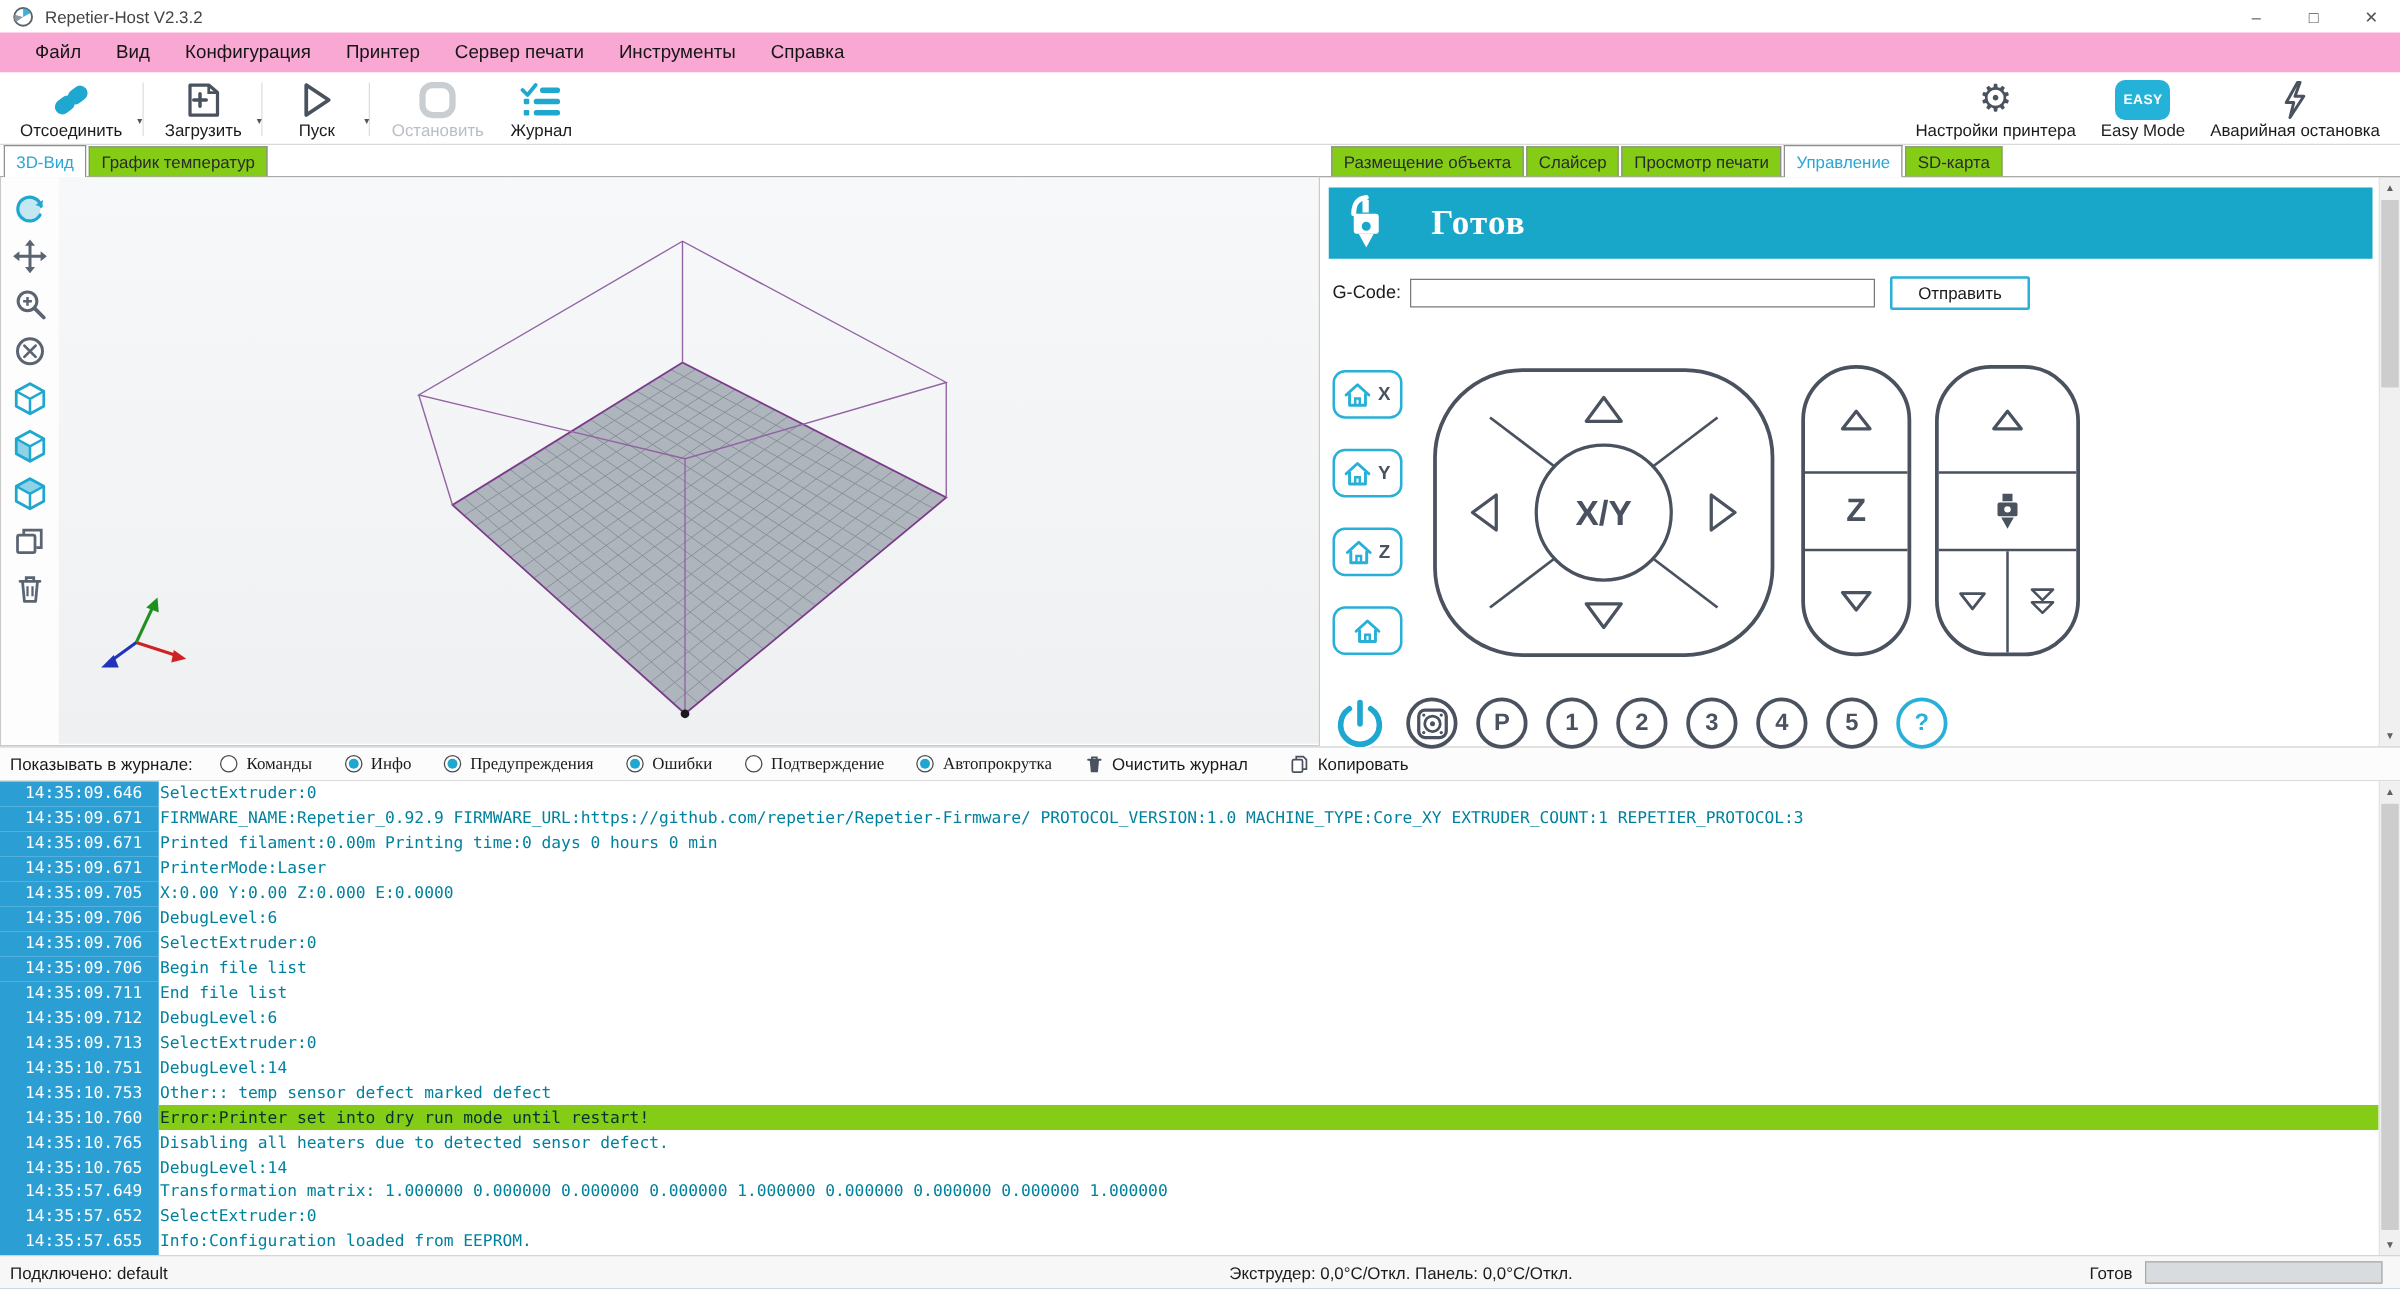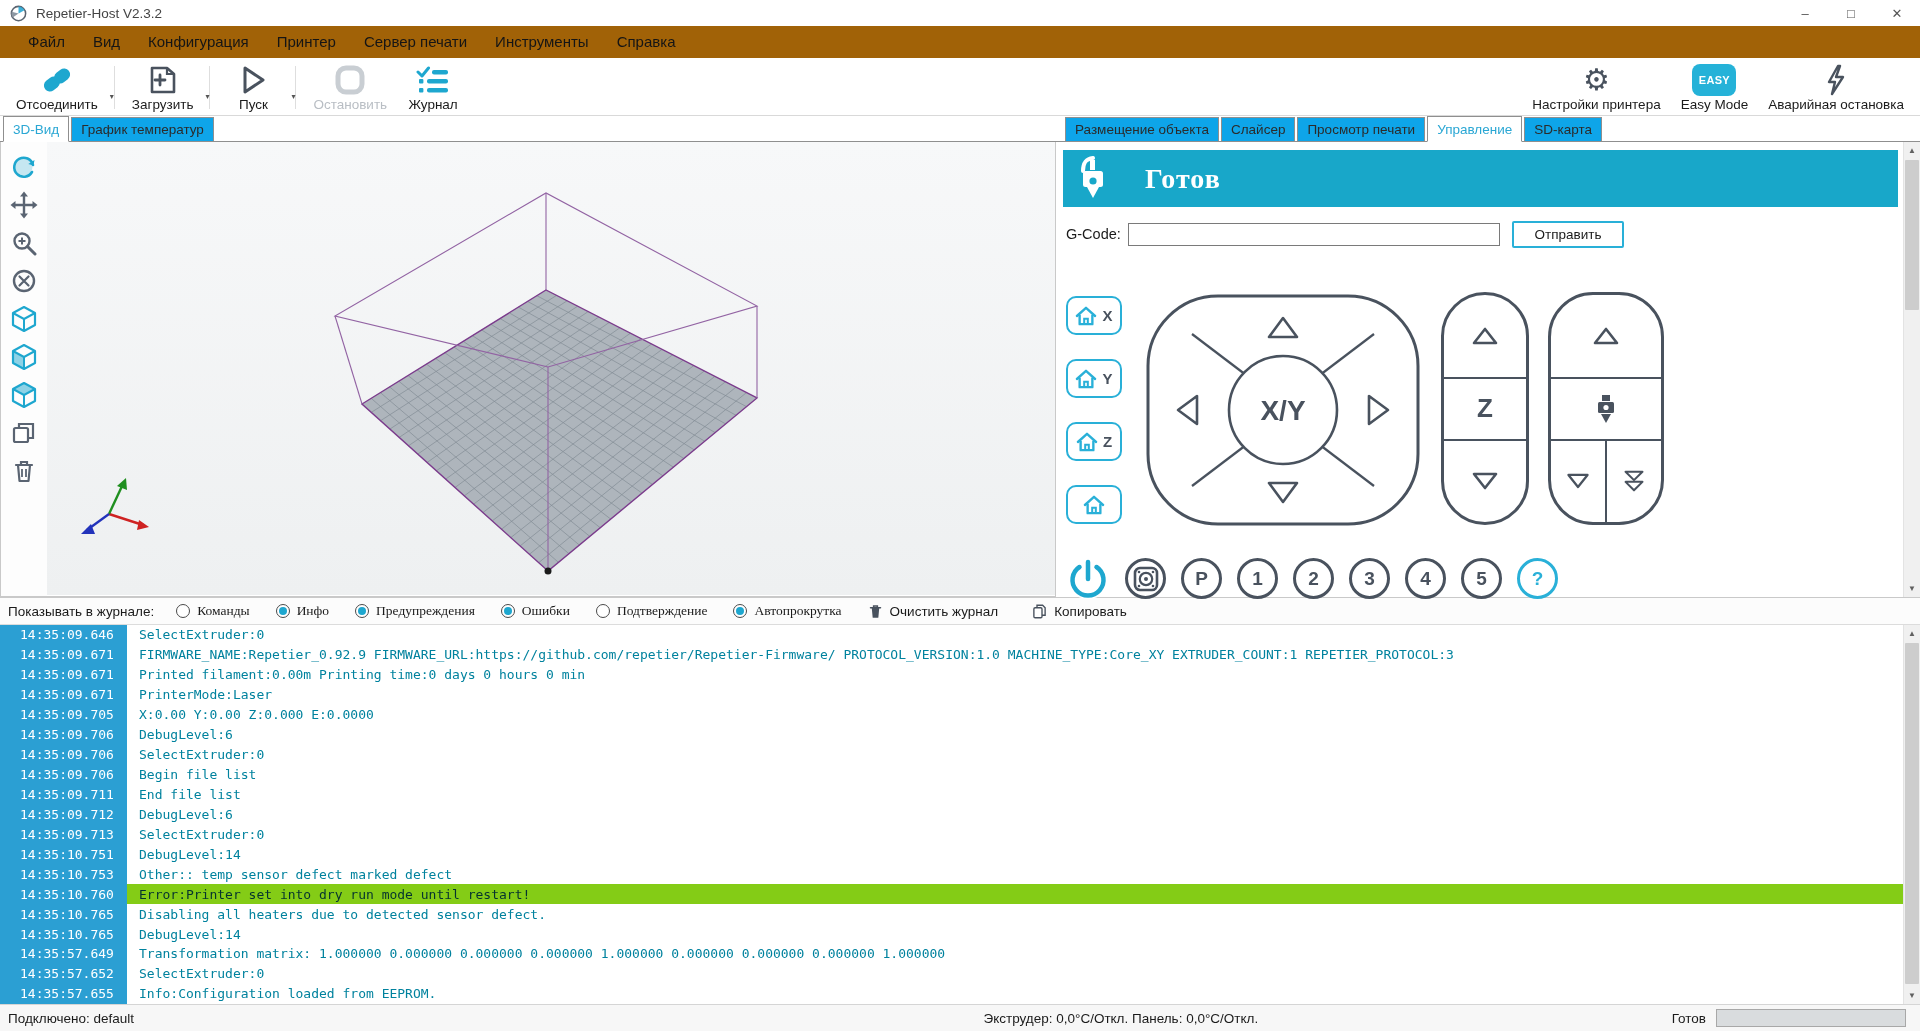--- a/index.html
+++ b/index.html
@@ -10,21 +10,21 @@
 
   
   .titlebar { height:26px; display:flex; align-items:center; padding-left:10px; background:#fff; }
   .app-logo { width:17px; height:17px; margin-right:9px; }
   .app-title { font-size:13.5px; color:#444; }
   .win-controls { margin-left:auto; display:flex; }
   .win-btn { width:46px; height:26px; display:flex; align-items:center; justify-content:center;
              color:#555; font-size:13px; cursor:default; }
 
   
-  .menubar { height:32px; display:flex; align-items:center; padding-left:14px; background:#a16207; }
+  .menubar { height:32px; display:flex; align-items:center; padding-left:14px; background:#f9a8d4; }
   .menu-item { font-size:15px; color:#151515; padding:0 14px; line-height:32px; }
 
   
   .toolbar { height:58px; display:flex; align-items:stretch; background:#fff;
              border-bottom:1px solid #d9d9d9; padding:0 6px; }
   .tb-btn { display:flex; flex-direction:column; align-items:center; justify-content:flex-end;
             padding:3px 10px 3px 10px; min-width:72px; }
   .tb-btn .tb-ic { height:34px; display:flex; align-items:center; justify-content:center; }
   .tb-btn .tb-label { font-size:13.5px; color:#1b1b1b; white-space:nowrap; }
   .tb-btn.disabled .tb-label { color:#b9bec4; }
@@ -36,21 +36,21 @@
                 font-size:11px; font-weight:bold; display:flex; align-items:center; justify-content:center;
                 letter-spacing:0.3px; }
   .glyph-icon { font-size:30px; color:#49525e; line-height:30px; }
 
   
   .content { height:481px; display:flex; }
   .left-panel  { width:1055px; }
   .right-panel { width:865px; position:relative; }
 
   .tabrow { height:26px; display:flex; align-items:flex-end; border-bottom:1px solid #8f8f8f; padding-left:3px; }
-  .tab { font-size:13.5px; color:#2b2b2b; background:#0ea5e9; border:1px solid #8f8f8f;
+  .tab { font-size:13.5px; color:#2b2b2b; background:#84cc16; border:1px solid #8f8f8f;
          border-bottom:none; padding:4px 9px 4px 9px; margin-right:2px; white-space:nowrap; }
   .tab.active { background:#fff; color:#2aa7d4; position:relative; top:1px; padding-top:5px;
                 border-bottom:1px solid #fff; }
 
   
   .viewport { position:relative; height:455px; border-left:1px solid #c9c9c9; border-bottom:1px solid #c9c9c9;
               background:#fff; display:flex; }
   .view-tools { width:46px; display:flex; flex-direction:column; align-items:center; padding-top:8px; gap:5px;
                 background:#fdfdfd; }
   .vtool { width:38px; height:33px; display:flex; align-items:center; justify-content:center; }
@@ -117,21 +117,21 @@
   .toggle-label { color:#1b1b1b; }
   .log-action { display:flex; align-items:center; margin-right:34px; }
   .log-action .a-label { margin-left:7px; color:#1b1b1b; }
 
   .log-wrap { position:relative; height:379px; background:#fff; }
   .log-list { height:100%; overflow:hidden; margin-right:17px; }
   .log-row { display:flex; height:19.947px; align-items:center;
              font-family:"DejaVu Sans Mono", monospace; font-size:13px; }
   .log-time { flex:0 0 127px; background:#2b9fd3; color:#fff; padding-left:20px; height:100%;
               display:flex; align-items:center; }
-  .log-msg { padding-left:12px; color:#00829e; white-space:nowrap; height:100%; display:flex; align-items:center; flex:1; }
+  .log-msg { padding-left:1px; color:#00829e; white-space:nowrap; height:100%; display:flex; align-items:center; flex:1; }
   .log-row.hl .log-msg { background:#84cc16; color:#05332f; }
 
   
   .statusbar { height:27px; border-top:1px solid #d5d5d5; background:#f7f7f7; display:flex; align-items:center;
                font-size:13.5px; color:#1b1b1b; }
   .sb-left { padding-left:8px; width:570px; }
   .sb-center { flex:1; text-align:center; }
   .sb-right { display:flex; align-items:center; padding-right:14px; }
   .sb-state { margin-right:10px; }
   .progress { width:190px; height:18px; border:1px solid #a8a8a8; background:#d9dcde; }

